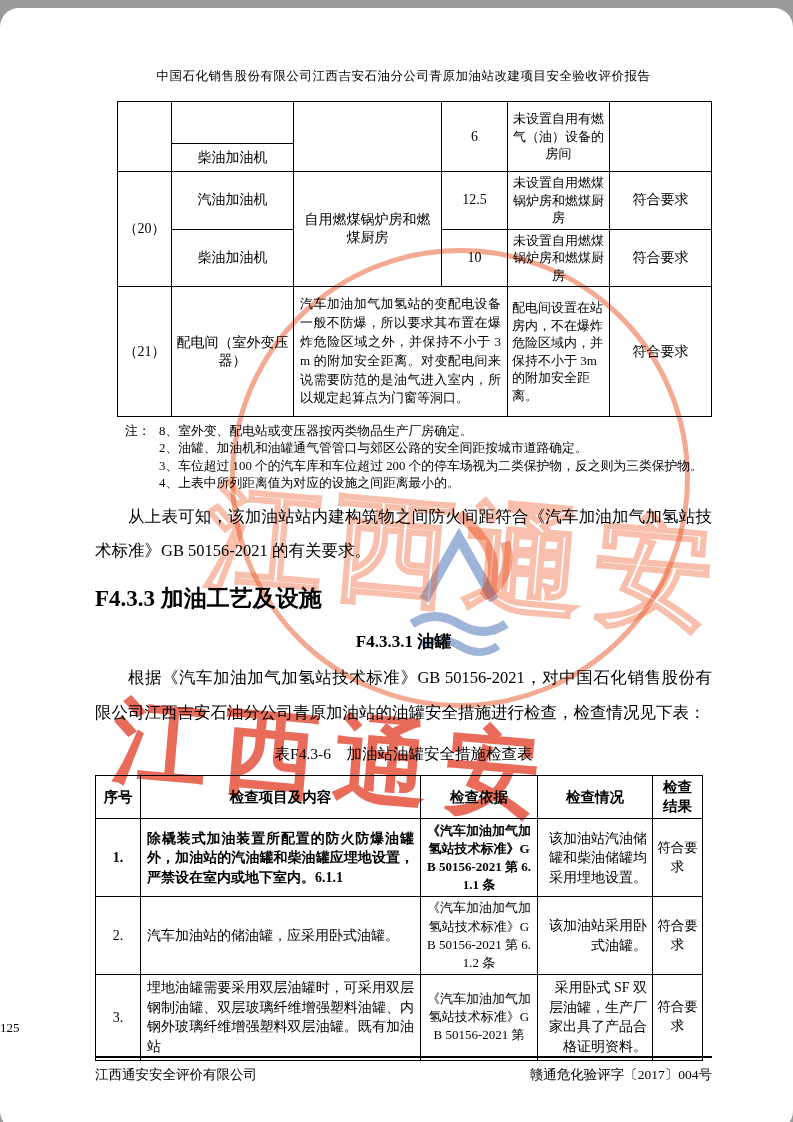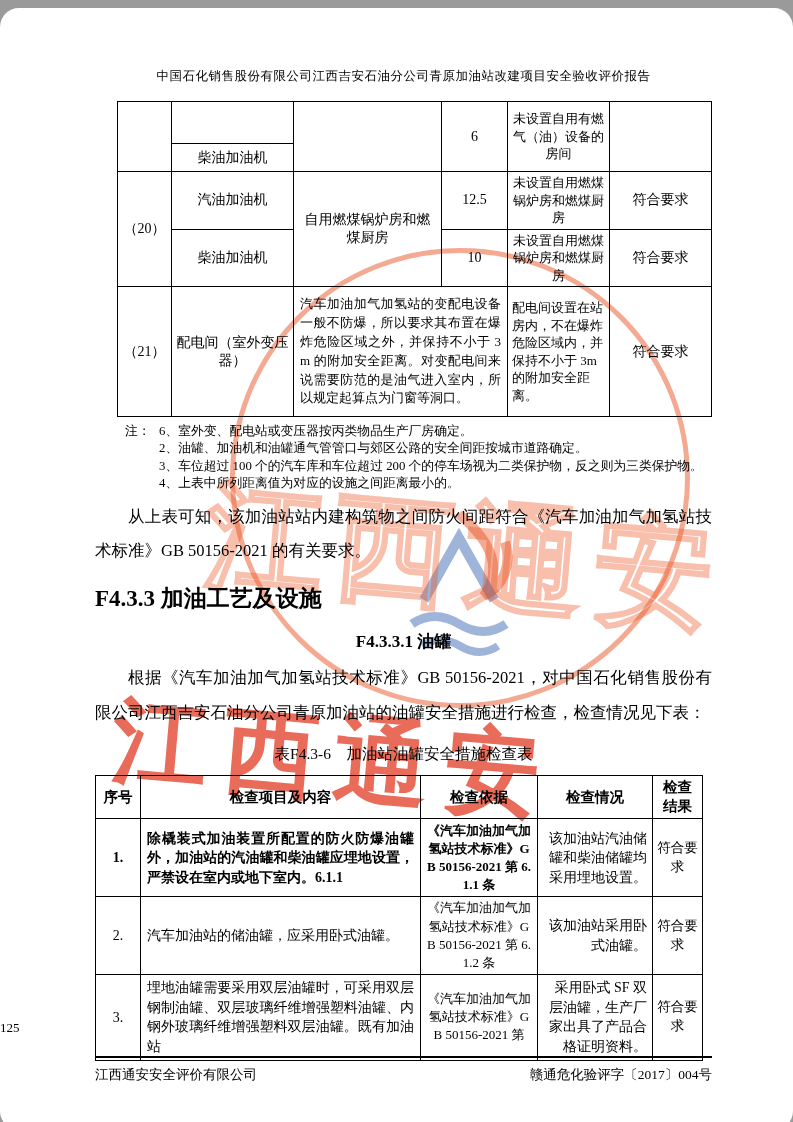--- a/index.html
+++ b/index.html
@@ -116,21 +116,21 @@
           <td colspan="2" class="left small just">汽车加油加气加氢站的变配电设备一般不防爆，所以要求其布置在爆炸危险区域之外，并保持不小于 3m 的附加安全距离。对变配电间来说需要防范的是油气进入室内，所以规定起算点为门窗等洞口。</td>
           <td class="left small">配电间设置在站房内，不在爆炸危险区域内，并保持不小于 3m 的附加安全距离。</td>
           <td>符合要求</td>
         </tr>
       </tbody>
     </table>
 
     <div class="notes">
       <div class="note-row">
         <span class="note-label">注：</span>
-        <span>6、室外变、配电站或变压器按丙类物品生产厂房确定。</span>
+        <span>8、室外变、配电站或变压器按丙类物品生产厂房确定。</span>
       </div>
       <div class="note-row">
         <span class="note-label"></span>
         <span>2、油罐、加油机和油罐通气管管口与郊区公路的安全间距按城市道路确定。</span>
       </div>
       <div class="note-row">
         <span class="note-label"></span>
         <span>3、车位超过 100 个的汽车库和车位超过 200 个的停车场视为二类保护物，反之则为三类保护物。</span>
       </div>
       <div class="note-row">

